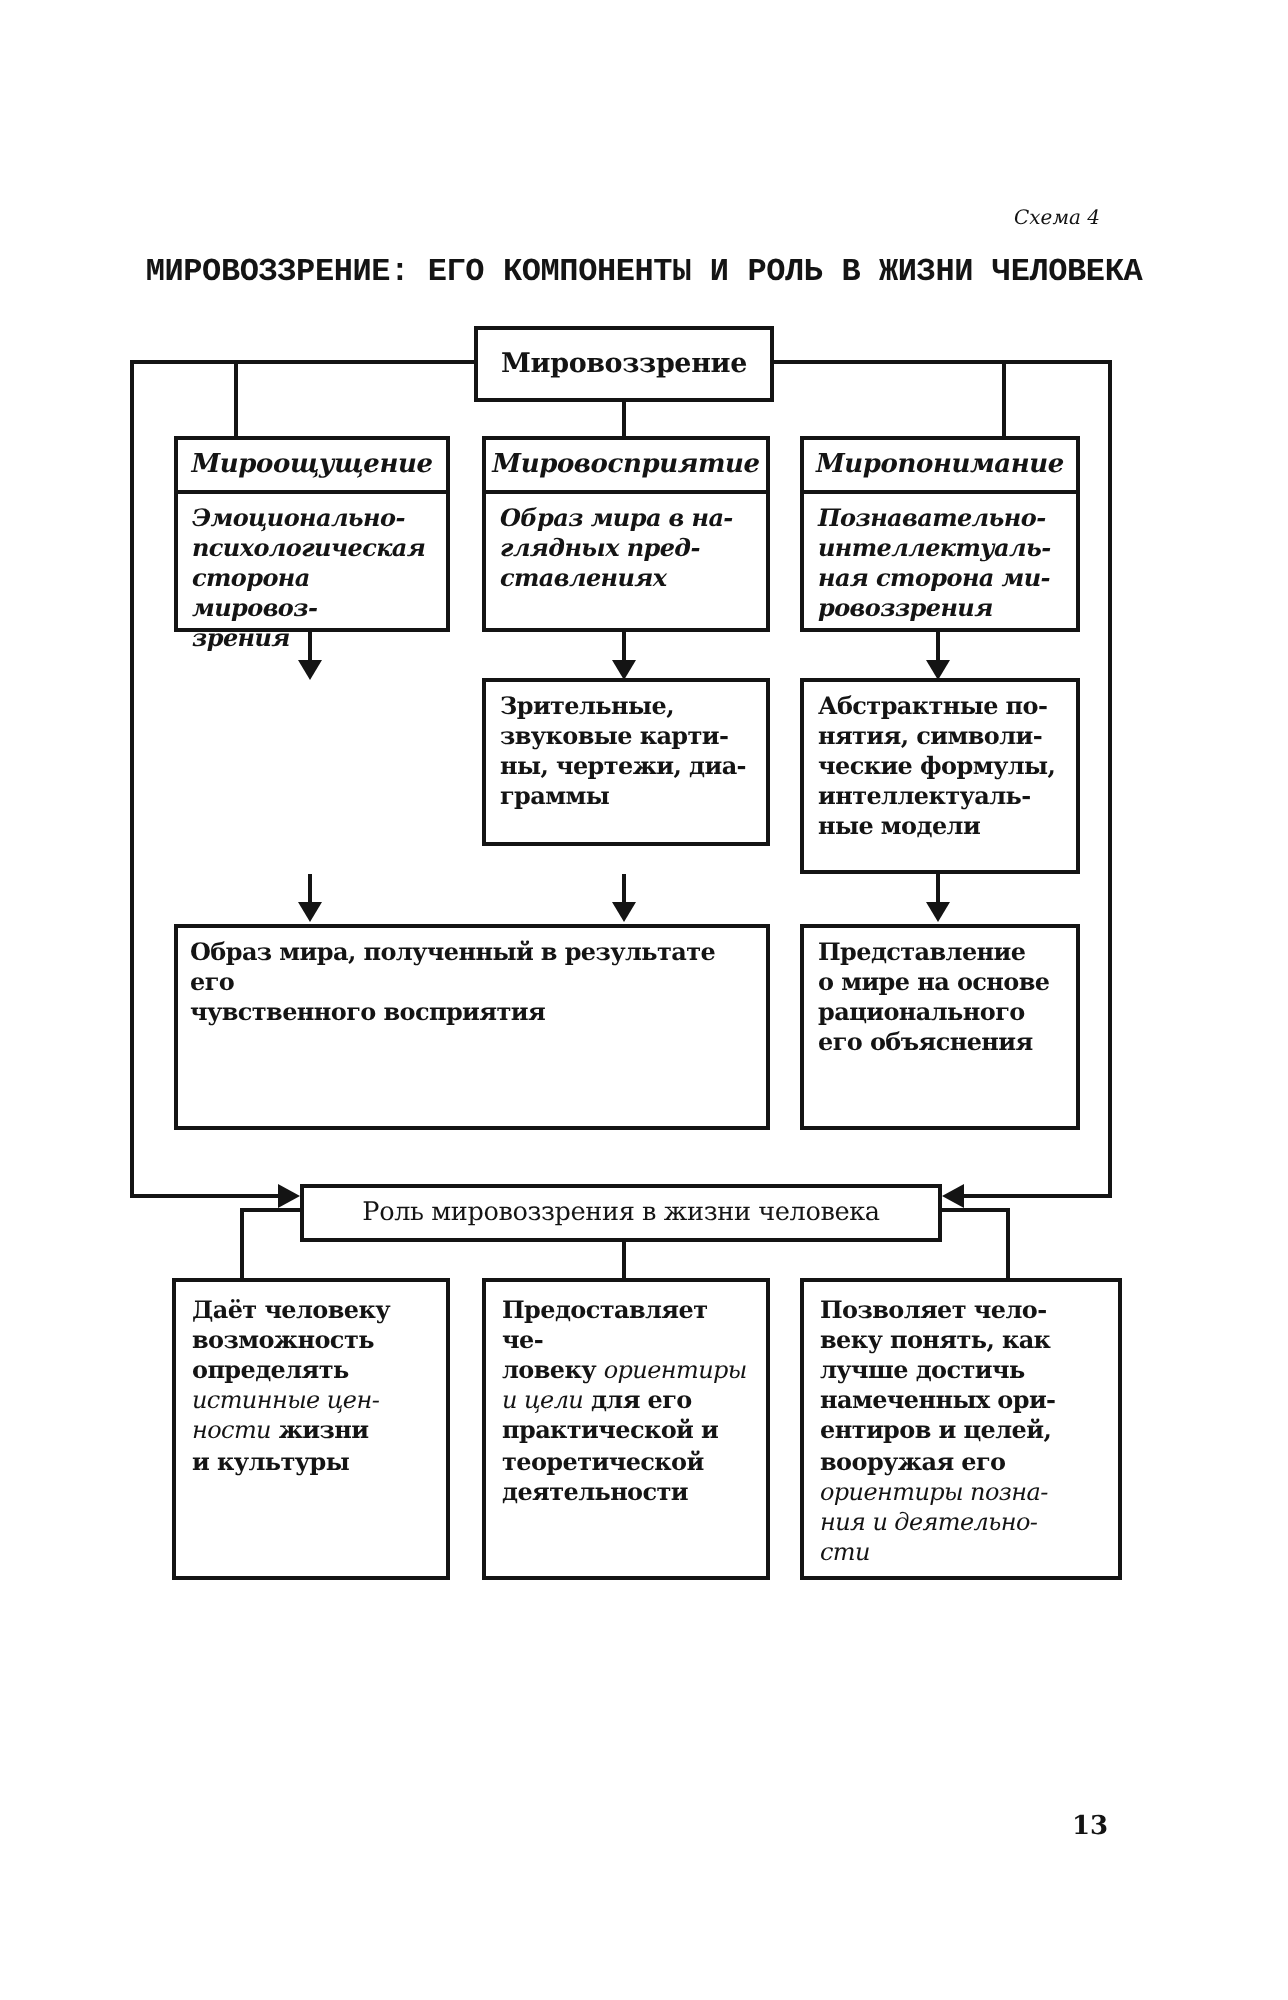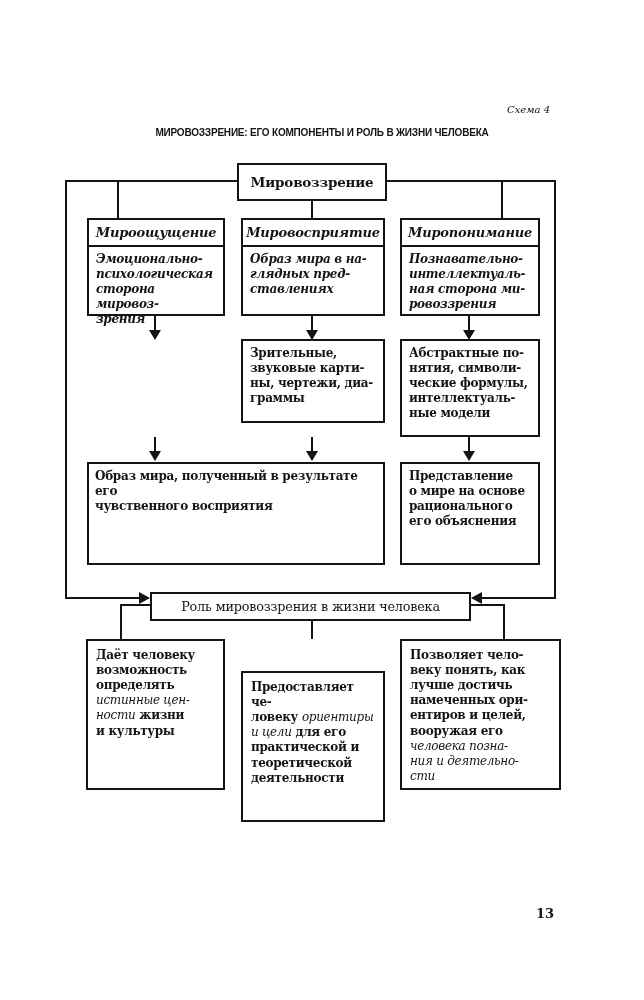--- a/index.html
+++ b/index.html
@@ -28,22 +28,22 @@
     height:25px;border-bottom:2px solid #141414;
     display:flex;align-items:center;justify-content:center;
     font-weight:bold;font-style:italic;font-size:13px;letter-spacing:-0.2px;
   }
   .italic-block{font-style:italic;}
   em{font-style:italic;font-weight:normal;}
   .scheme-label{
     font-style:italic;font-size:10px;letter-spacing:0;
   }
   .doc-title{
-    font-family:Liberation Sans, sans-serif;font-weight:bold;
-    font-size:10px;letter-spacing:-0.2px;text-align:center;width:100%;
+    font-family:Liberation Mono, monospace;font-weight:bold;
+    font-size:16px;letter-spacing:-0.2px;text-align:center;width:100%;
   }
   .root-title{font-weight:bold;font-size:13.5px;letter-spacing:-0.2px;}
   .role-title{font-weight:normal;font-size:12.8px;letter-spacing:-0.2px;}
   .page-number{font-weight:bold;font-size:13px;}
 </style>
 </head>
 <body>
 
 <div class="page">
 
@@ -137,35 +137,35 @@
   </div>
 
   <div class="box" style="left:86px;top:639px;width:139px;height:151px;">
     <div class="box-text pad" style="padding:7px 8px;"><span>Даёт человеку
 возможность
 определять
 </span><em>истинные цен-
 ности</em><span> жизни
 и культуры</span></div>
   </div>
-  <div class="box" style="left:241px;top:639px;width:144px;height:151px;margin-top:32px;">
+  <div class="box" style="left:241px;top:639px;width:144px;height:151px;">
     <div class="box-text pad" style="padding:7px 8px;"><span>Предоставляет че-
 ловеку </span><em>ориентиры
 и цели</em><span> для его
 практической и
 теоретической
 деятельности</span></div>
   </div>
   <div class="box" style="left:400px;top:639px;width:161px;height:151px;">
     <div class="box-text pad" style="padding:7px 8px;"><span>Позволяет чело-
 веку понять, как
 лучше достичь
 намеченных ори-
 ентиров и целей,
 вооружая его
-</span><em>человека позна-
+</span><em>ориентиры позна-
 ния и деятельно-
 сти</em></div>
   </div>
 
   <div class="abs page-number" style="left:536px;top:906px;">13</div>
 
 </div>
 
 </body></html>

